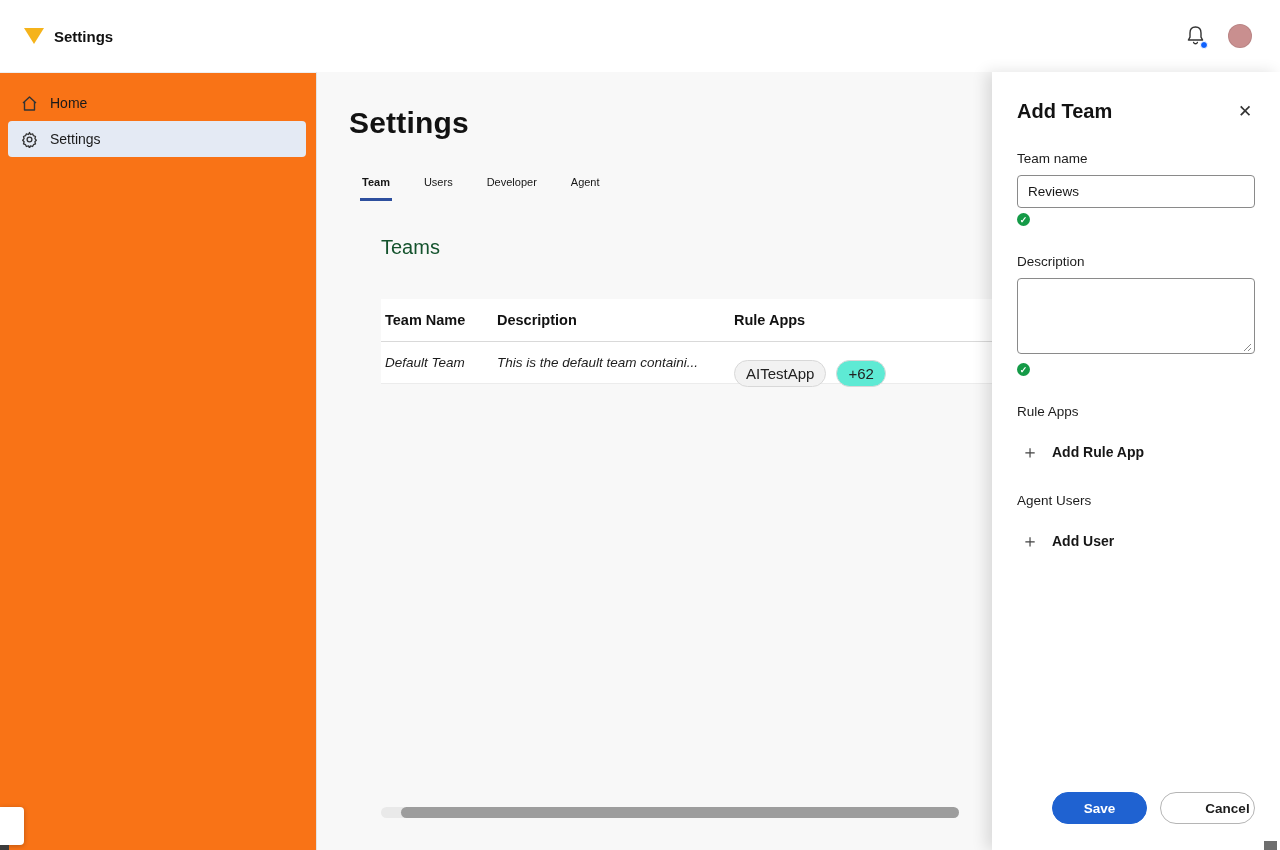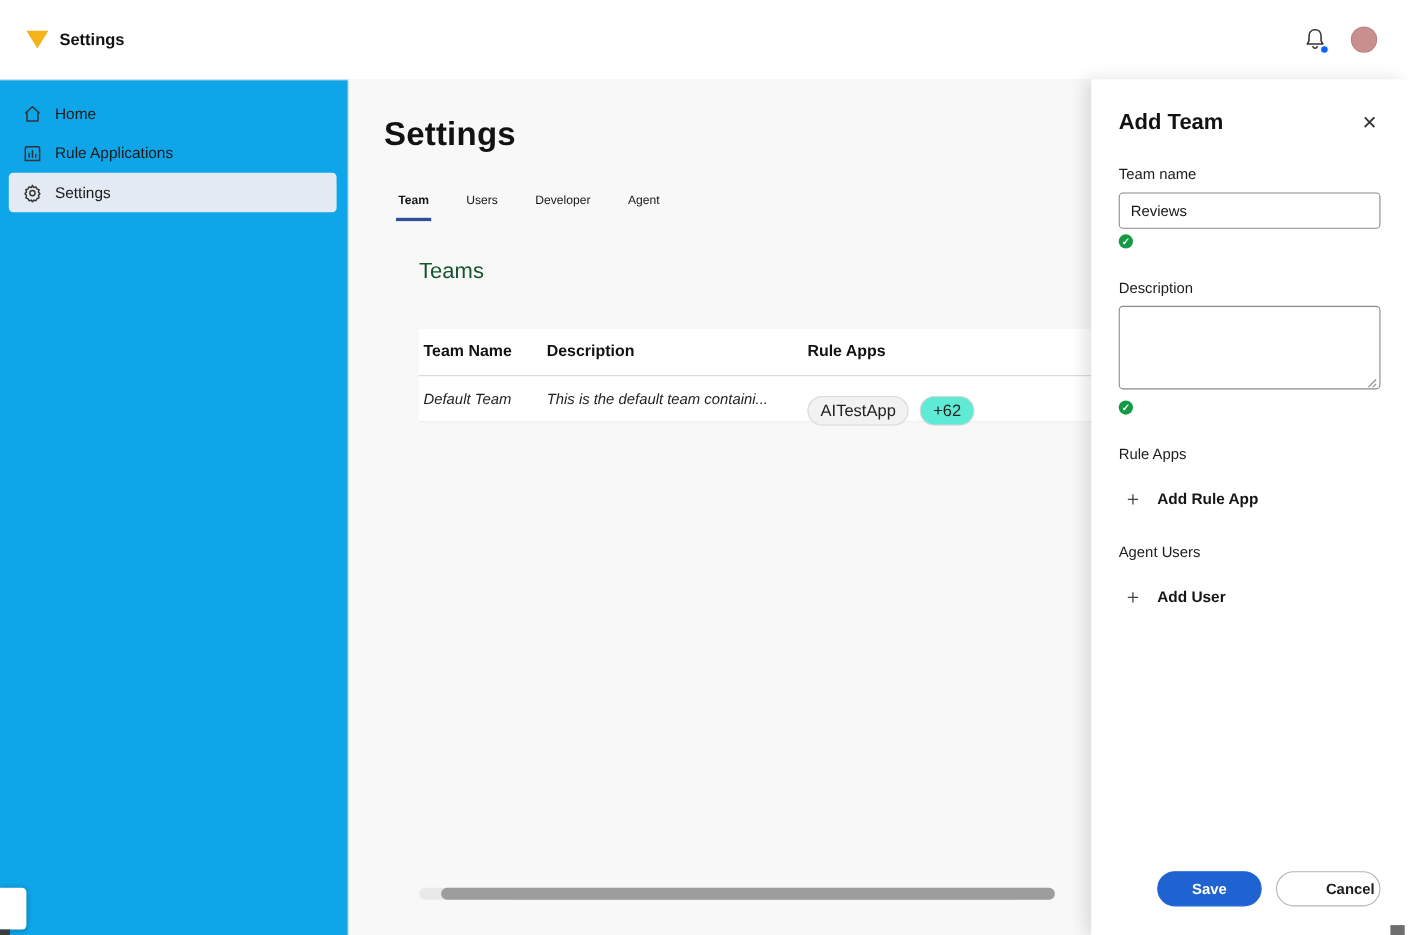--- a/index.html
+++ b/index.html
@@ -42,21 +42,21 @@
     background: #c98f8f; cursor: pointer;
     box-shadow: inset 0 0 0 1px rgba(0,0,0,.08);
   }
 
   
   .app-body { display: flex; height: 778px; }
 
   
   .sidebar {
     width: 317px;
-    background: #0ea5e9;
+    background: #f97316;
     border-right: 1px solid #e3e3e3;
     border-top: 1px solid #efefef;
     padding-top: 12px;
     flex-shrink: 0;
   }
   .side-item {
     display: flex; align-items: center; gap: 12px;
     height: 36px; margin: 0 10px 0 8px; padding: 0 12px;
     border-radius: 4px; font-size: 14px; color: #1a1a1a;
     cursor: pointer;
@@ -219,29 +219,20 @@
 <div class="app-body">
 
   <aside class="sidebar">
     <div class="side-item">
       <span class="icn">
         <svg width="17" height="17" viewBox="0 0 17 17" fill="none" stroke-width="1.4">
           <path d="M2 8 L8.5 2 L15 8 M3.5 7 V15 h10 V7" stroke="#333" fill="none" stroke-linejoin="round"></path>
         </svg>
       </span>
       <span>Home</span>
-    </div>
-    <div class="side-item">
-      <span class="icn">
-        <svg width="17" height="17" viewBox="0 0 17 17" fill="none" stroke-width="1.4">
-          <path d="M2 15 V4 a1.5 1.5 0 0 1 1.5 -1.5 h10 a1.5 1.5 0 0 1 1.5 1.5 v11 Z" stroke="#333" fill="none"></path>
-          <path d="M5.5 12 V8.5 M8.5 12 V6 M11.5 12 V9.5" stroke="#333" stroke-linecap="round"></path>
-        </svg>
-      </span>
-      <span>Rule Applications</span>
     </div>
     <div class="side-item active">
       <span class="icn">
         <svg width="17" height="17" viewBox="0 0 17 17" fill="none" stroke-width="1.3">
           <circle cx="8.5" cy="8.5" r="2.4" stroke="#333" fill="none"></circle>
           <path d="M8.5 1.5 l1 2 2.1-.6 .9 1.8 2 .8 -.6 2.1 1.4 1.6 -1.4 1.6 .6 2.1 -2 .8 -.9 1.8 -2.1 -.6 -1 2 -1 -2 -2.1 .6 -.9 -1.8 -2 -.8 .6 -2.1 -1.4 -1.6 1.4 -1.6 -.6 -2.1 2 -.8 .9 -1.8 2.1 .6 Z" stroke="#333" fill="none" stroke-linejoin="round"></path>
         </svg>
       </span>
       <span>Settings</span>
     </div>

